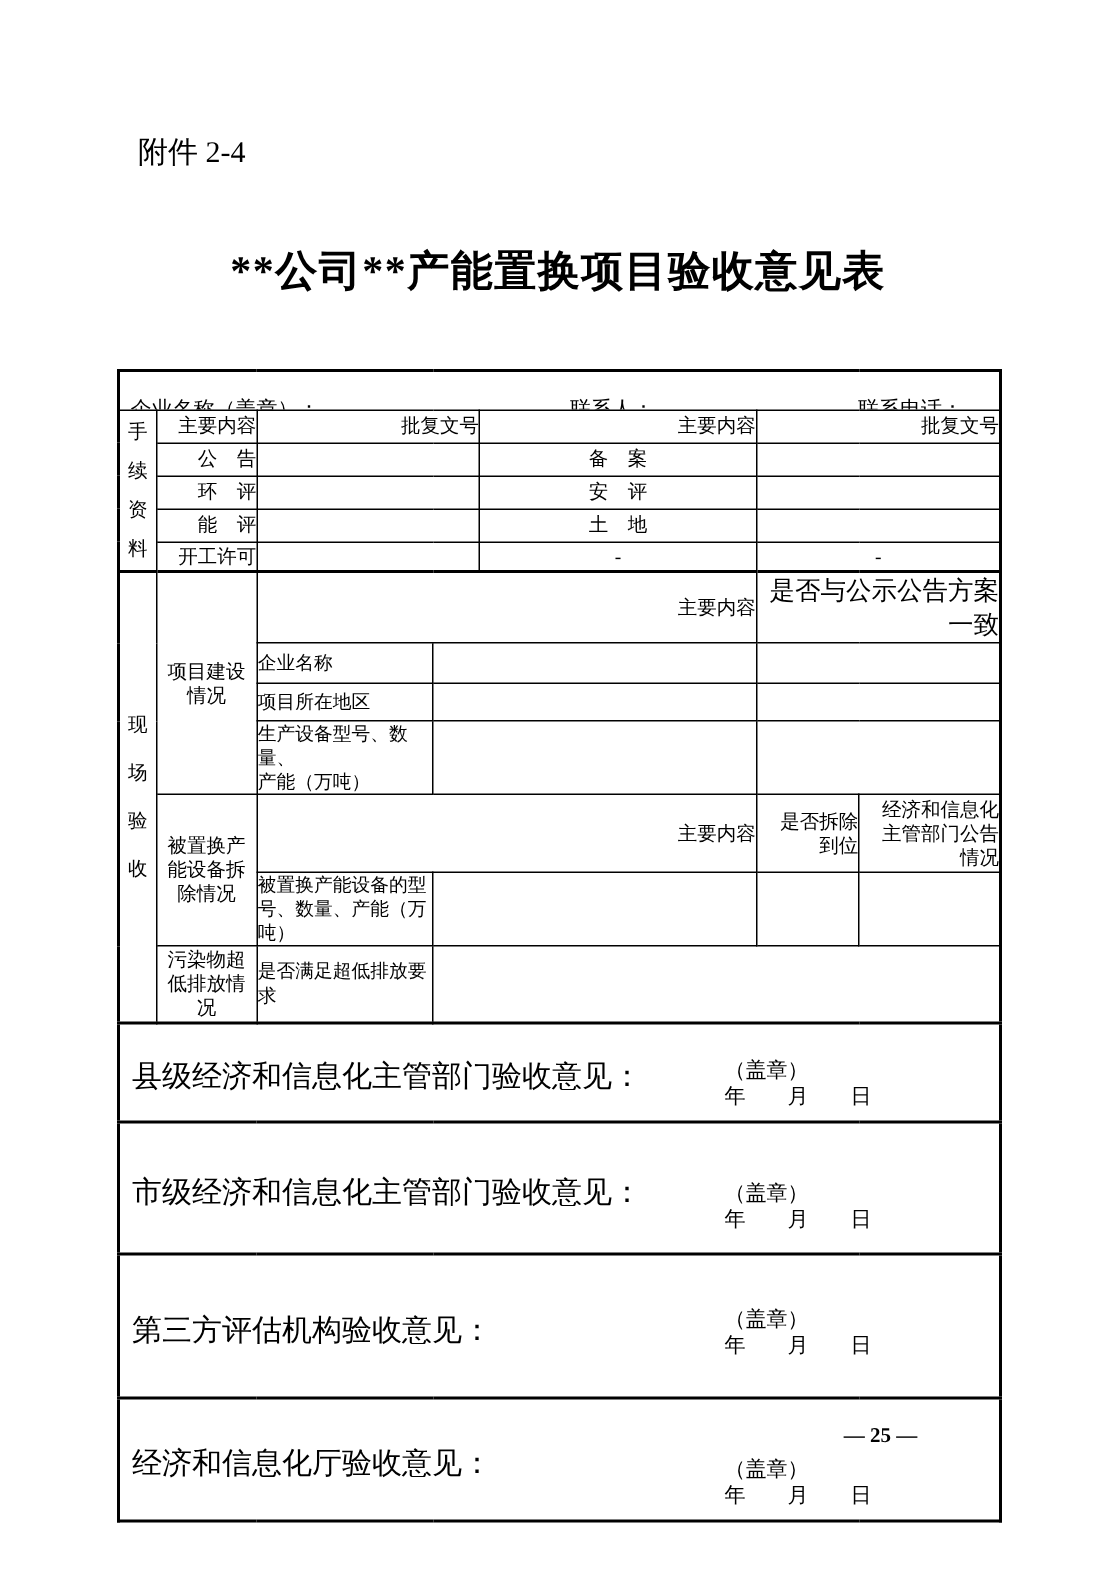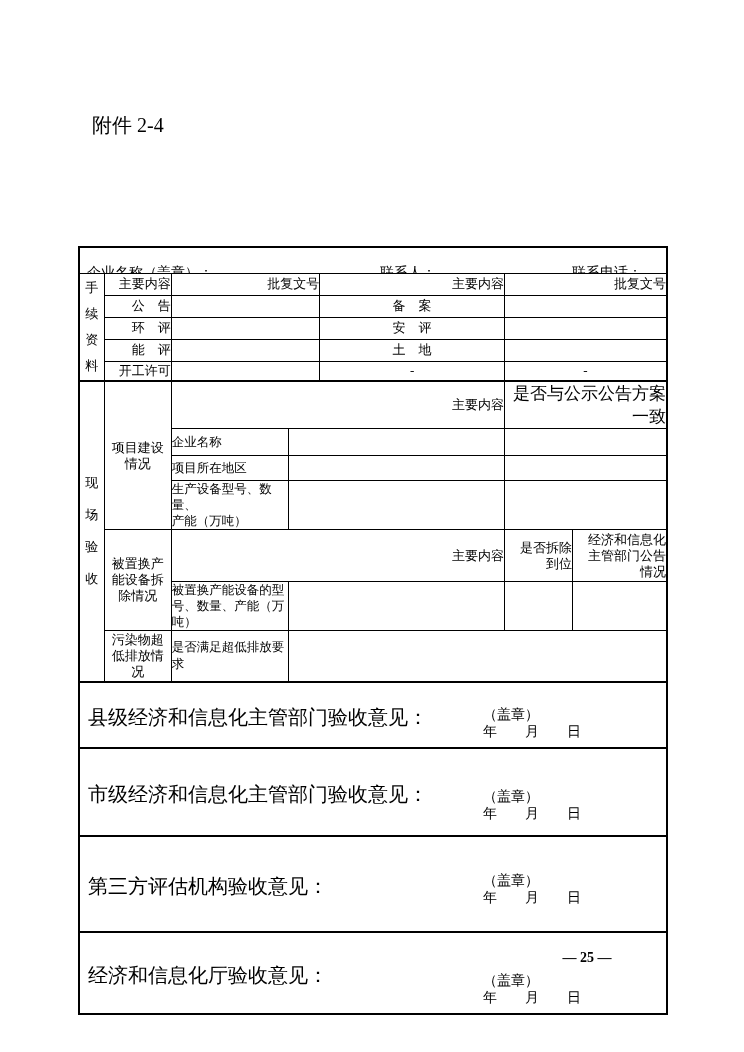--- a/index.html
+++ b/index.html
@@ -1,18 +1,18 @@
 <!DOCTYPE html>
 <html><head>
 <meta charset="utf-8">
 <style>
   html,body{margin:0;padding:0;background:#fff;}
   .page{position:relative;width:744px;height:1052px;background:#fff;overflow:hidden;
         font-family:"Liberation Serif","DejaVu Serif",serif;color:#000;}
-  .attachment{position:absolute;left:92px;top:112px;font-size:20px;}
+  .attachment{position:absolute;left:92px;top:88px;font-size:20px;}
   .doc-title{position:absolute;left:0;top:162px;width:744px;text-align:center;
              font-size:28px;font-weight:bold;letter-spacing:1px;}
   .form-table{position:absolute;left:78px;top:246px;width:590px;border-collapse:collapse;
               table-layout:fixed;border:2px solid #000;font-size:13px;}
   .form-table td{border:1px solid #000;padding:0;vertical-align:middle;overflow:hidden;}
   .h26{height:26px}.h22{height:22px}.h20{height:20px}.h18{height:18px}.h27{height:27px}
   .h25{height:25px}.h28{height:28px}.h52{height:52px}.h35{height:35px}.h51{height:51px}
   .h66{height:66px}.h88{height:88px}.h96{height:96px}.h82{height:82px}
   .thick td{border-top-width:2px;}
   .toprow-wrap{position:relative;height:100%;font-size:14px;}
@@ -35,20 +35,21 @@
   .sig .seal{margin-bottom:2px;}
   .sig-b8{bottom:8px}.sig-b14{bottom:14px}.sig-b26{bottom:26px}
   .page-number{position:absolute;left:548px;top:950px;width:78px;text-align:center;font-size:14px;font-weight:bold;}
 </style>
 </head>
 <body>
 
 <div class="page">
 
   <div class="attachment">附件 2-4</div>
+  <div class="doc-title">**公司**产能置换项目验收意见表</div>
 
   <table class="form-table">
     <colgroup>
       <col style="width:25px">
         <col style="width:67px">
         <col style="width:117px">
       <col style="width:31px">
         <col style="width:184px">
         <col style="width:68px">
         <col style="width:94px">

